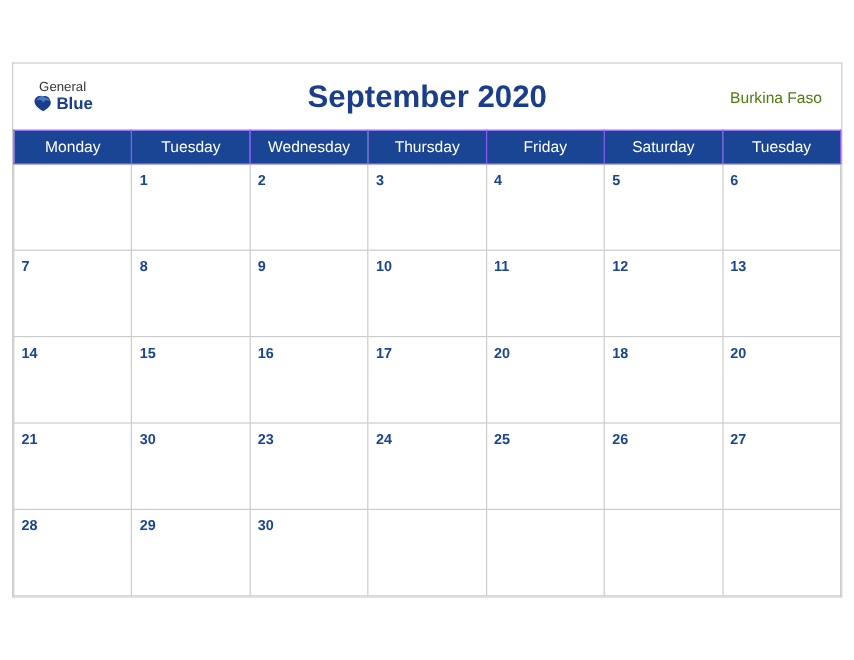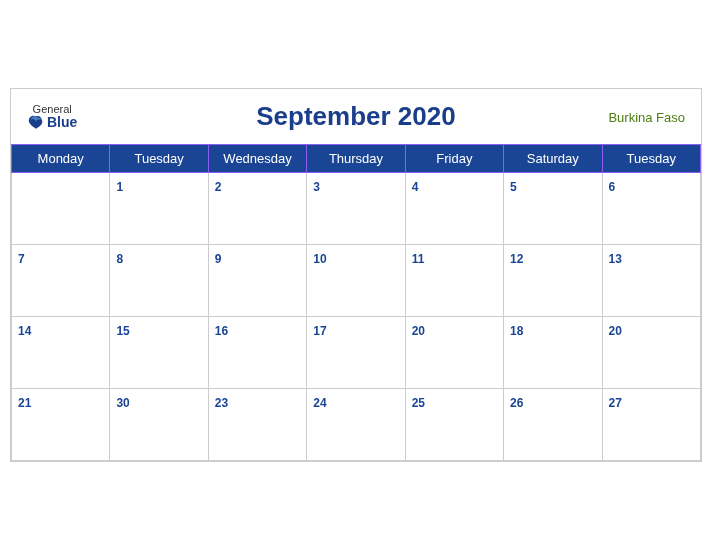--- a/index.html
+++ b/index.html
@@ -158,15 +158,24 @@
         </tr>
         <tr>
           <td class="day-cell"><span class="day-number">21</span></td>
           <td class="day-cell"><span class="day-number">30</span></td>
           <td class="day-cell"><span class="day-number">23</span></td>
           <td class="day-cell"><span class="day-number">24</span></td>
           <td class="day-cell"><span class="day-number">25</span></td>
           <td class="day-cell"><span class="day-number">26</span></td>
           <td class="day-cell"><span class="day-number">27</span></td>
         </tr>
+        <tr>
+          <td class="day-cell"><span class="day-number">28</span></td>
+          <td class="day-cell"><span class="day-number">29</span></td>
+          <td class="day-cell"><span class="day-number">30</span></td>
+          <td class="empty-cell"></td>
+          <td class="empty-cell"></td>
+          <td class="empty-cell"></td>
+          <td class="empty-cell"></td>
+        </tr>
       </tbody>
   </table>
 </div>
 
 </body></html>

